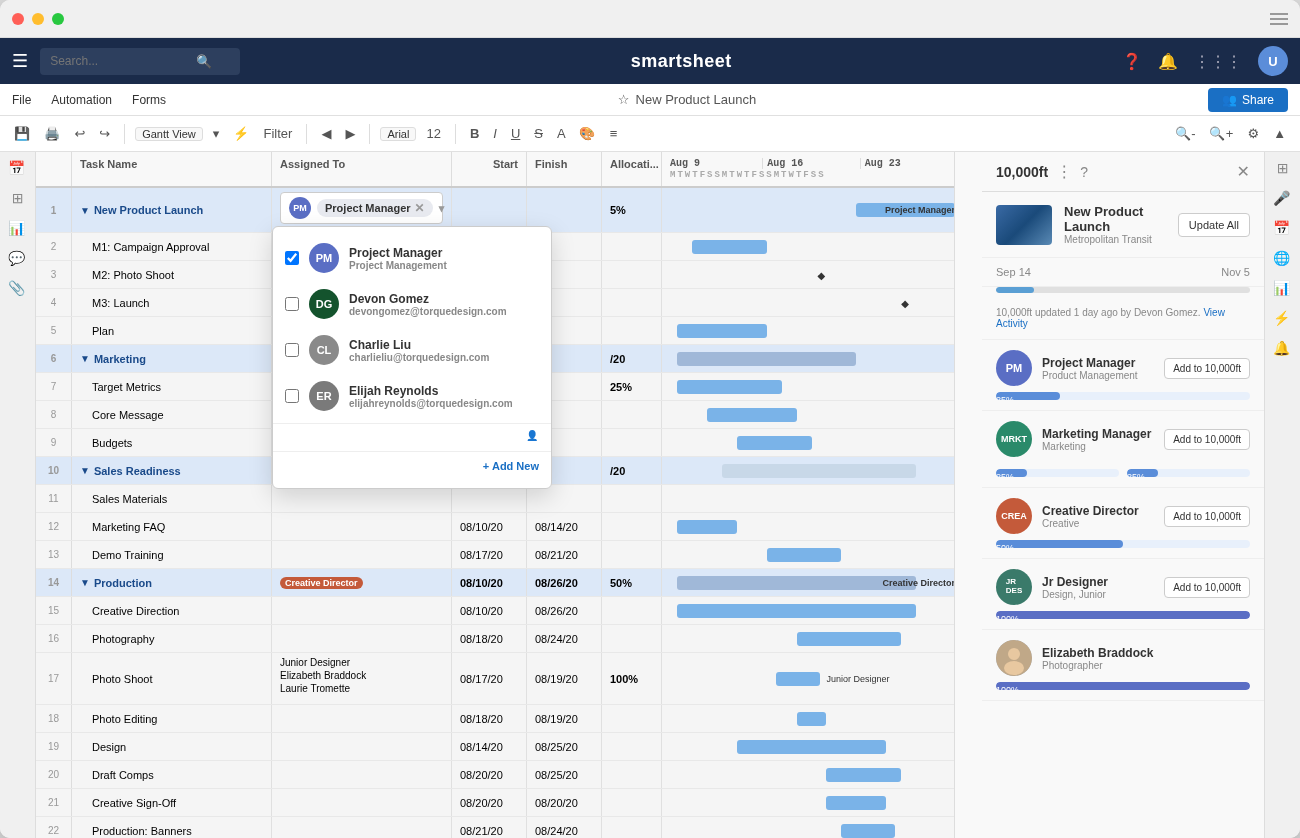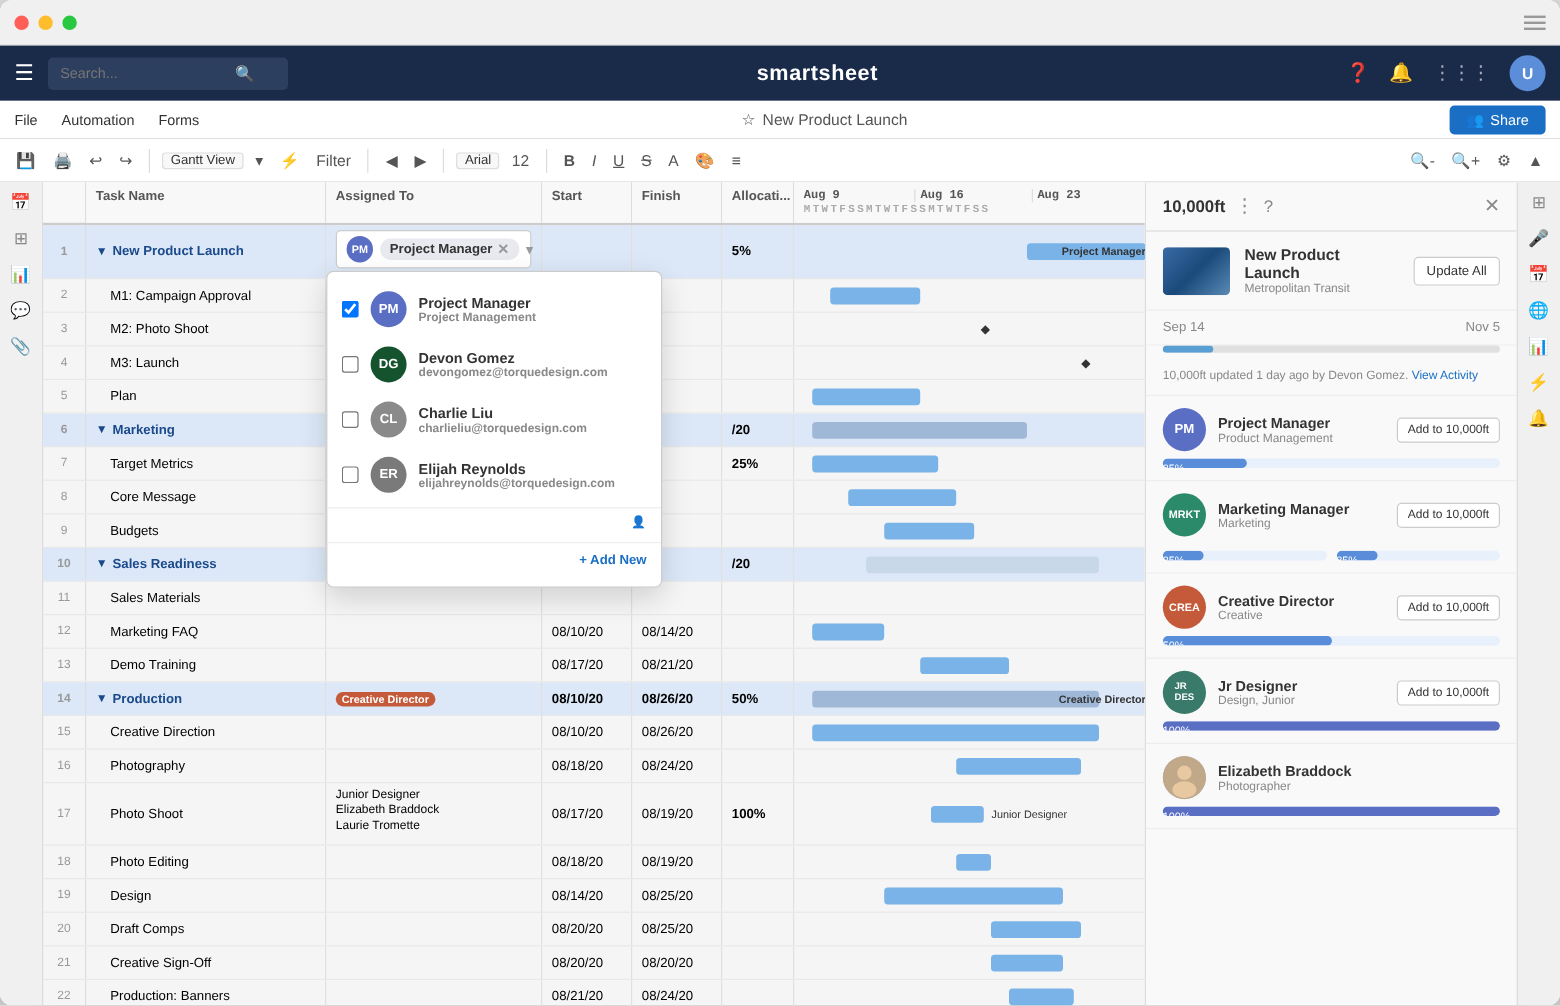--- a/index.html
+++ b/index.html
@@ -170,21 +170,21 @@
       padding: 6px 8px;
       font-size: 11px;
       font-weight: 600;
       color: #555;
       background: #f8f8f8;
       white-space: nowrap;
       overflow: hidden;
     }
     .col-task { width: 200px; min-width: 200px; }
     .col-assigned { width: 180px; min-width: 180px; }
-    .col-start { width: 75px; min-width: 75px; }
+    .col-start { width: 75px; min-width: 75px; text-align: right; }
     .col-finish { width: 75px; min-width: 75px; }
     .col-alloc { width: 60px; min-width: 60px; }
     .col-gantt { flex: 1; min-width: 300px; font-family: Liberation Mono, monospace; }
 
     
     .sheet-row {
       display: flex;
       border-bottom: 1px solid #e8e8e8;
       min-height: 28px;
       align-items: center;
@@ -309,20 +309,21 @@
 
     
     .right-panel {
       width: 310px;
       background: #f9f9f9;
       border-left: 1px solid #ddd;
       display: flex;
       flex-direction: column;
       overflow-y: auto;
       flex-shrink: 0;
+      padding-left: 27px;
     }
     .panel-header {
       display: flex;
       align-items: center;
       padding: 10px 14px;
       border-bottom: 1px solid #ddd;
       gap: 8px;
     }
     .panel-title { font-size: 14px; font-weight: 700; color: #333; }
     .panel-close { margin-left: auto; color: #888; cursor: pointer; font-size: 16px; }

